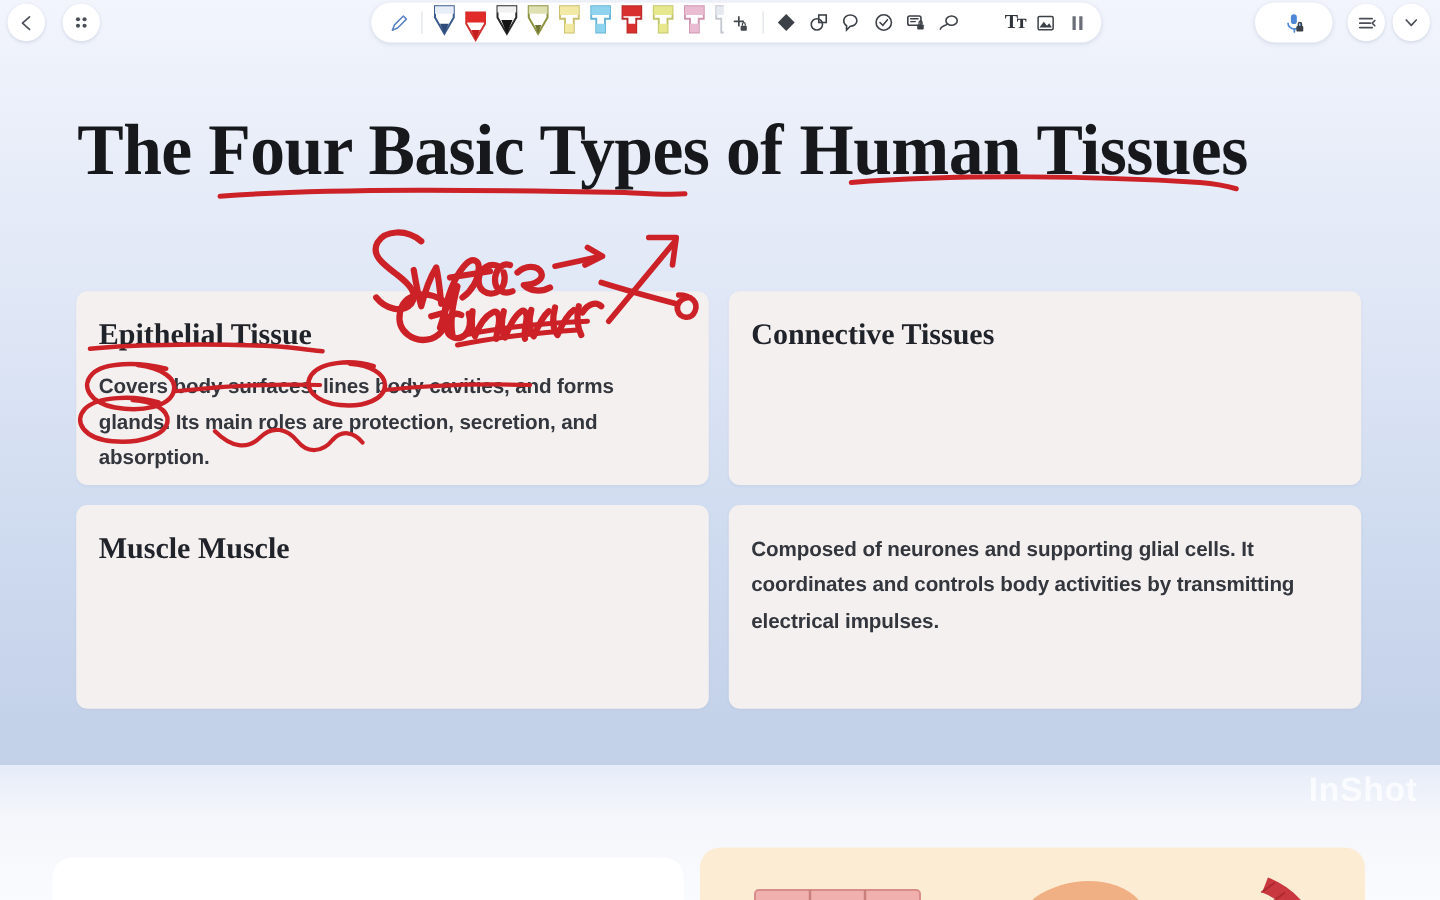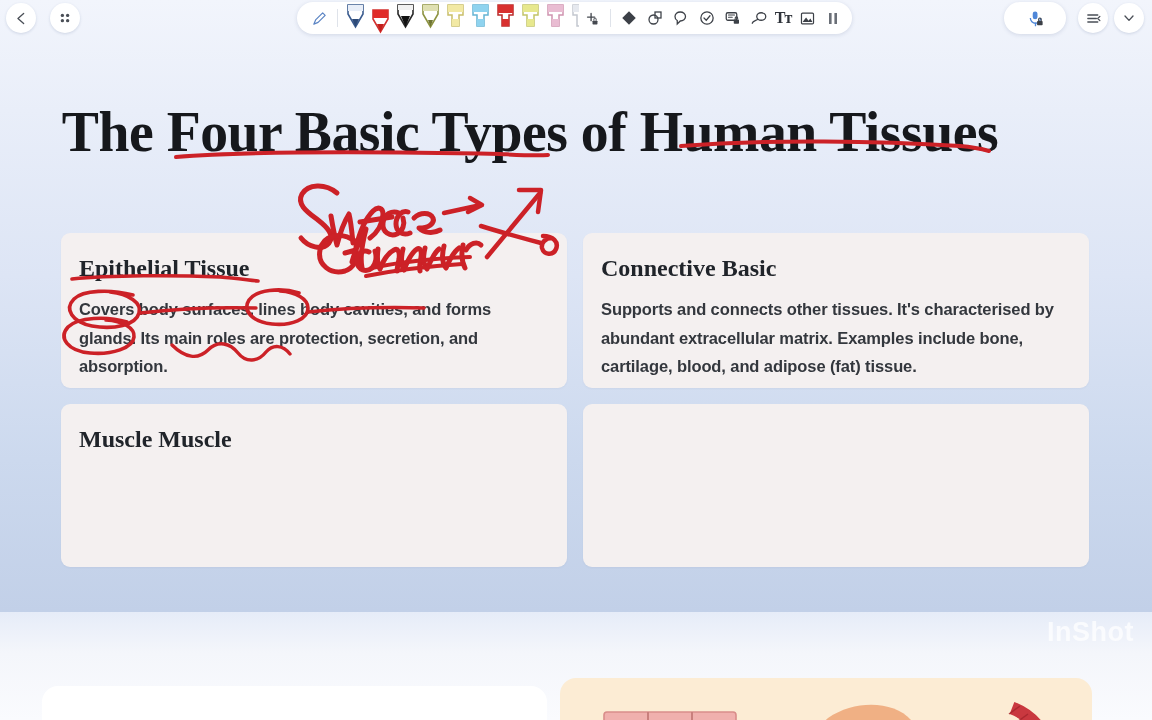--- a/index.html
+++ b/index.html
@@ -61,21 +61,21 @@
   .pen-slot.active svg { transform: translateY(5px); }
   .tool-sep { width:1px; height:18px; background:#dfe3ea; margin:0 5px; flex:0 0 auto;}
   .icon-btn {
     width: 26px; height: 26px;
     display:flex; align-items:center; justify-content:center;
     flex:0 0 auto; cursor:pointer;
   }
   #right-cluster { margin-left:auto; display:flex; align-items:center; gap:6px; padding-right:8px;}
 
   
-  #slide-title-wrap { position:absolute; left:0; top:86px; width:1060px; text-align:center;margin-top:12px; }
+  #slide-title-wrap { position:absolute; left:0; top:86px; width:1060px; text-align:center; }
   #slide-title {
     font-family: "Liberation Serif", serif;
     font-weight: 700;
     font-size: 58px;
     letter-spacing: -0.5px;
     color: #16181c;
     transform: scaleX(.96);
     white-space: nowrap;
   }
 
@@ -151,29 +151,29 @@
   </div>
 
   <div id="cards">
 
     <div class="card">
       <div class="card-title">Epithelial Tissue</div>
       <div class="card-body">Covers body surfaces, lines body cavities, and forms glands. Its main roles are protection, secretion, and absorption.</div>
     </div>
 
     <div class="card">
-      <div class="card-title">Connective Basic</div>
-      <div class="card-body">Supports and connects other tissues. It's characterised by abundant extracellular matrix. Examples include bone, cartilage, blood, and adipose (fat) tissue.</div>
+      <div class="card-title">Connective Tissues</div>
     </div>
 
     <div class="card">
       <div class="card-title">Muscle Muscle</div>
     </div>
 
     <div class="card">
+      <div class="card-body">Composed of neurones and supporting glial cells. It coordinates and controls body activities by transmitting electrical impulses.</div>
     </div>
   </div>
 
   <svg id="ink-layer" viewBox="0 0 1152 612" width="1152" height="612">
     <g fill="none" stroke="#cc2127" stroke-linecap="round" stroke-linejoin="round">
 
       <path stroke-width="4" d="M176 157 C 265 150, 400 152, 500 154 C 520 155, 535 156, 548 155"></path>
 
       <path stroke-width="4" d="M681 146 C 770 139, 880 141, 960 146 C 972 147, 982 149, 989 151"></path>
 
@@ -439,21 +439,21 @@
       </svg>
     </div>
 
     <div class="icon-btn">
       <svg width="18" height="18" viewBox="0 0 24 24">
         <ellipse cx="15" cy="10" rx="6" ry="5" fill="none" stroke="#3c4047" stroke-width="1.7"></ellipse>
         <path d="M10 14 C 7 16, 4 16, 3 19" fill="none" stroke="#3c4047" stroke-width="1.7" stroke-linecap="round"></path>
       </svg>
     </div>
 
-    <div class="icon-btn" style="width:22px;">
+    <div class="icon-btn" style="width:22px;margin-left:29px;">
       <span style="font-family:'Liberation Serif',serif;font-weight:700;font-size:16px;color:#2f333a;letter-spacing:-1px;">Tт</span>
     </div>
 
     <div class="icon-btn">
       <svg width="17" height="17" viewBox="0 0 24 24">
         <rect x="3.5" y="4.5" width="17" height="15" rx="1.6" fill="none" stroke="#3c4047" stroke-width="1.7"></rect>
         <path d="M5 17 L10 10.5 L13.5 15 L16 12 L19 17 Z" fill="#3c4047"></path>
       </svg>
     </div>
 

